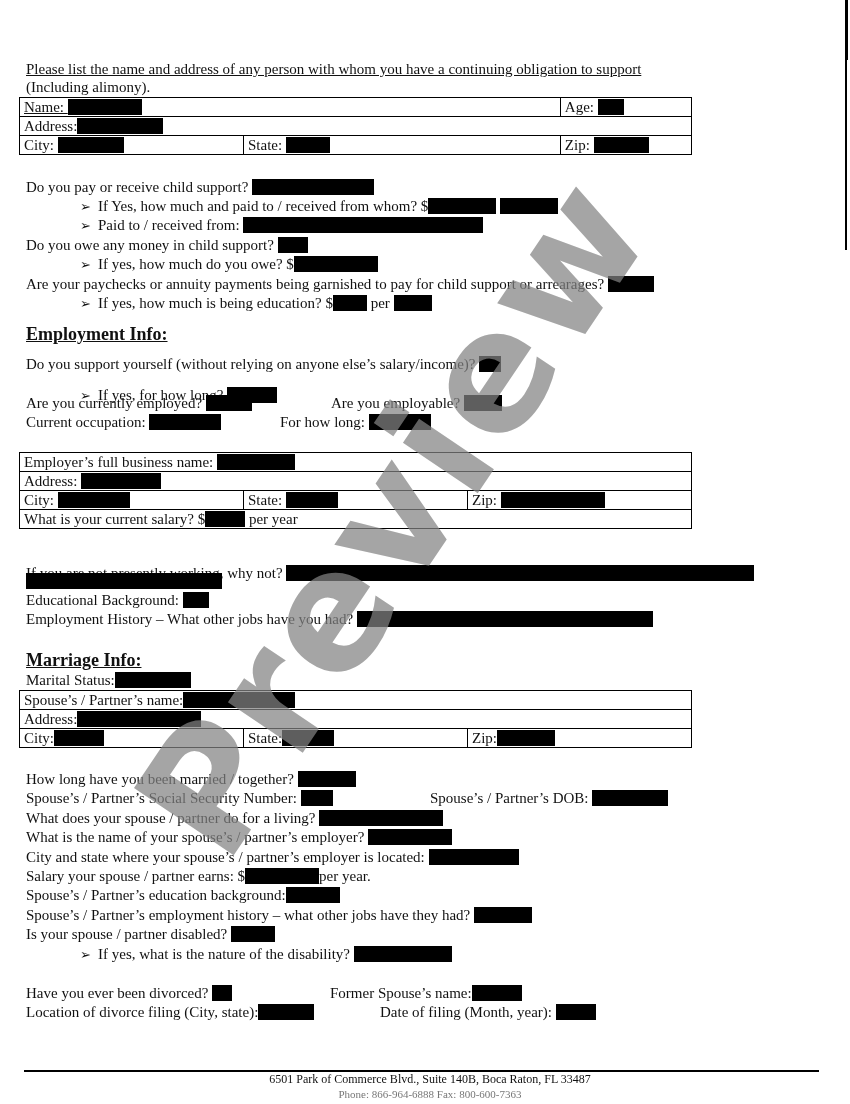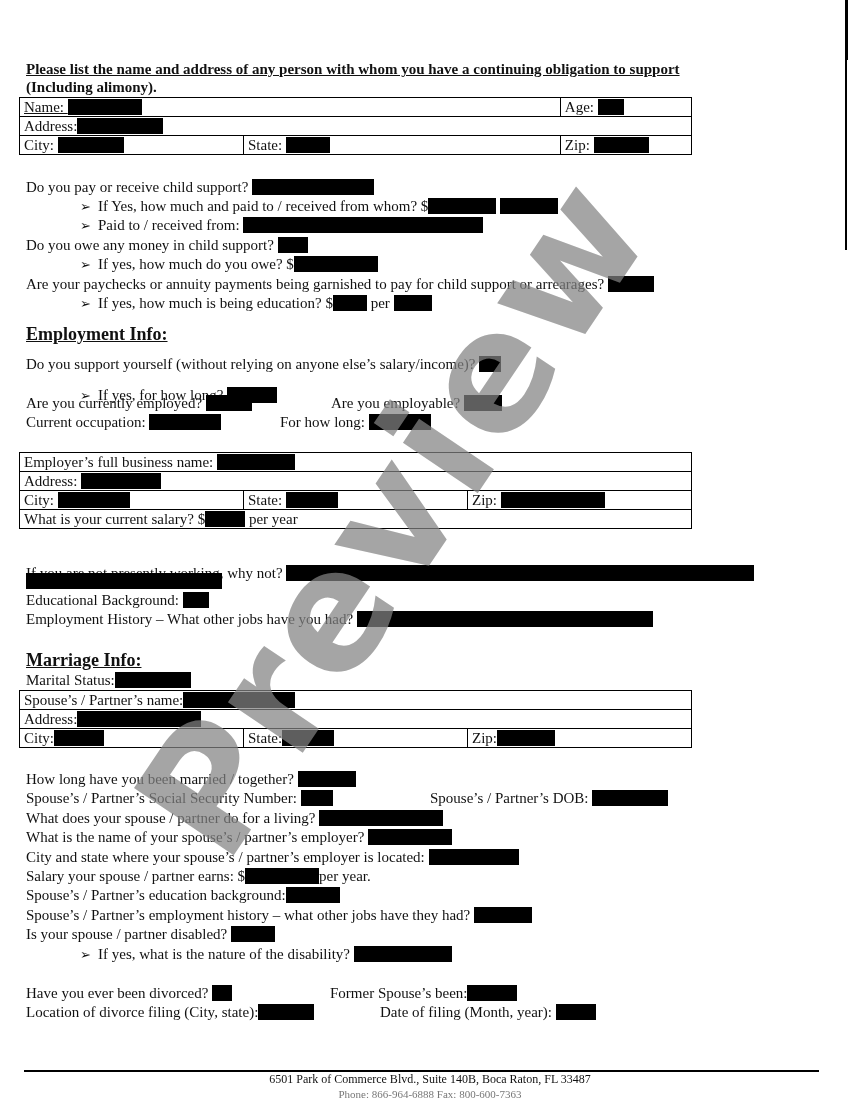--- a/index.html
+++ b/index.html
@@ -4,21 +4,21 @@
 <style>
   html, body { margin: 0; padding: 0; background: #ffffff; }
   body {
     width: 850px; height: 1104px; position: relative; overflow: hidden;
     font-family: "Liberation Serif", "DejaVu Serif", serif;
     color: #111; font-size: 15px;
   }
   .abs { position: absolute; white-space: nowrap; line-height: 18px; }
   .redact { display: inline-block; background: #000; height: 16px; vertical-align: -3px; }
   .u { text-decoration: underline; }
-  .b { font-weight: bold; }
+  .b { font-weight: normal; }
   .heading { font-weight: bold; font-size: 18px; text-decoration: underline; }
   .arrow { display: inline-block; width: 18px; font-size: 13px; }
   table.form { position: absolute; border-collapse: collapse; left: 19px; width: 673px; }
   table.form td { border: 1px solid #000; padding: 0 4px; height: 18px; line-height: 18px; font-size: 15px; }
   .edge-bar { position: absolute; left: 845px; background: #000; width: 3px; }
   .footer-line { position: absolute; left: 24px; width: 795px; top: 1070px; height: 2px; background: #000; }
   .footer { position: absolute; left: 0; width: 860px; text-align: center; top: 1072px; font-size: 12px; }
   .footer2 { position: absolute; left: 0; width: 860px; text-align: center; top: 1088px; font-size: 11px; color: #777; }
   .watermark {
     position: absolute; left: 75px; top: 490px; width: 800px;
@@ -250,21 +250,21 @@
 <div class="abs" style="left:80px;top:945px;">
   <span class="arrow">➢</span><span>If yes, what is the nature of the disability?</span>
   <span class="redact" style="width:98px;"></span>
 </div>
 
 <div class="abs" style="left:26px;top:984px;">
   <span>Have you ever been divorced?</span>
   <span class="redact" style="width:20px;"></span>
 </div>
 <div class="abs" style="left:330px;top:984px;">
-  <span>Former Spouse’s been:</span><span class="redact" style="width:50px;"></span>
+  <span>Former Spouse’s name:</span><span class="redact" style="width:50px;"></span>
 </div>
 <div class="abs" style="left:26px;top:1003px;">
   <span>Location of divorce filing (City, state):</span><span class="redact" style="width:56px;"></span>
 </div>
 <div class="abs" style="left:380px;top:1003px;">
   <span>Date of filing (Month, year):</span>
   <span class="redact" style="width:40px;"></span>
 </div>
 
 <div class="footer-line"></div>

